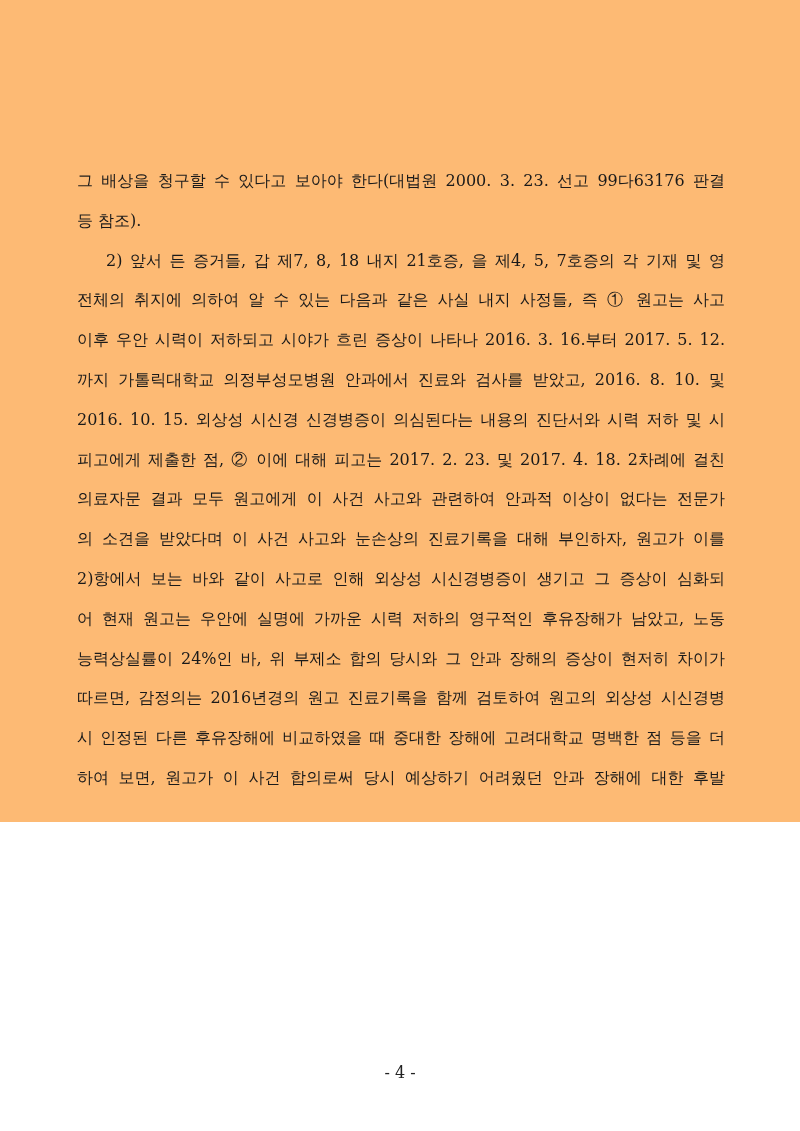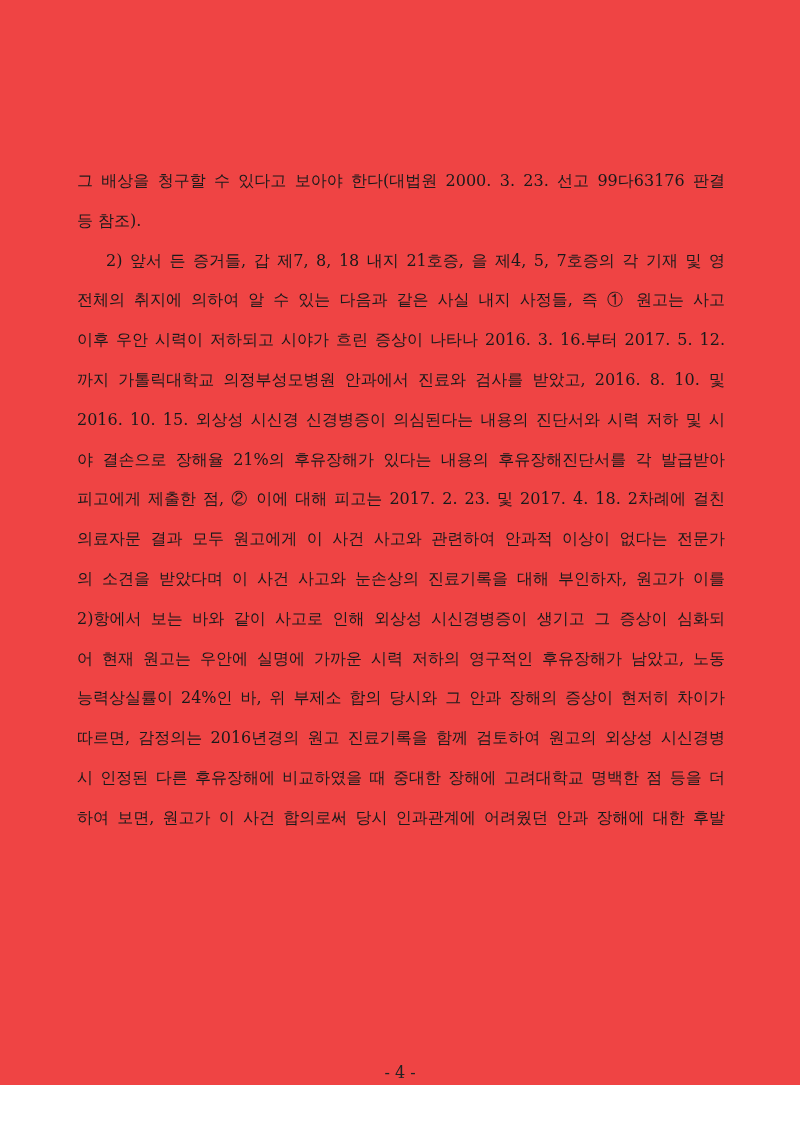--- a/index.html
+++ b/index.html
@@ -1,17 +1,17 @@
 <!DOCTYPE html>
 <html><head>
 <meta charset="utf-8">
 <style>
   html, body { margin: 0; padding: 0; background: #ffffff; }
   body { width: 800px; height: 1131px; position: relative; overflow: hidden; }
-  .page { position: absolute; left: 0; top: 0; width: 800px; height: 1085px; background: #ef4444; }
+  .page { position: absolute; left: 0; top: 0; width: 800px; height: 822px; background: #fdba74; }
   .body-text {
     position: absolute; left: 77px; top: 161px; width: 648px;
     font-family: "DejaVu Serif", "Liberation Serif", serif;
     font-size: 16px; color: #1a1a1a;
   }
   .line {
     height: 39.8px; line-height: 39.8px; white-space: nowrap;
     text-align: justify; text-align-last: justify; display: block;
   }
   .line.last { text-align-last: left; }
@@ -26,25 +26,24 @@
 
 <div class="page">
   <div class="body-text">
     <div class="line">그 배상을 청구할 수 있다고 보아야 한다(대법원 2000. 3. 23. 선고 99다63176 판결</div>
     <div class="line last">등 참조).</div>
     <div class="line indent">2) 앞서 든 증거들, 갑 제7, 8, 18 내지 21호증, 을 제4, 5, 7호증의 각 기재 및 영</div>
     <div class="line">전체의 취지에 의하여 알 수 있는 다음과 같은 사실 내지 사정들, 즉 ① 원고는 사고</div>
     <div class="line">이후 우안 시력이 저하되고 시야가 흐린 증상이 나타나 2016. 3. 16.부터 2017. 5. 12.</div>
     <div class="line">까지 가톨릭대학교 의정부성모병원 안과에서 진료와 검사를 받았고, 2016. 8. 10. 및</div>
     <div class="line">2016. 10. 15. 외상성 시신경 신경병증이 의심된다는 내용의 진단서와 시력 저하 및 시</div>
-    <div class="line">야 결손으로 장해율 21%의 후유장해가 있다는 내용의 후유장해진단서를 각 발급받아</div>
     <div class="line">피고에게 제출한 점, ② 이에 대해 피고는 2017. 2. 23. 및 2017. 4. 18. 2차례에 걸친</div>
     <div class="line">의료자문 결과 모두 원고에게 이 사건 사고와 관련하여 안과적 이상이 없다는 전문가</div>
     <div class="line">의 소견을 받았다며 이 사건 사고와 눈손상의 진료기록을 대해 부인하자, 원고가 이를</div>
     <div class="line">2)항에서 보는 바와 같이 사고로 인해 외상성 시신경병증이 생기고 그 증상이 심화되</div>
     <div class="line">어 현재 원고는 우안에 실명에 가까운 시력 저하의 영구적인 후유장해가 남았고, 노동</div>
     <div class="line">능력상실률이 24%인 바, 위 부제소 합의 당시와 그 안과 장해의 증상이 현저히 차이가</div>
     <div class="line">따르면, 감정의는 2016년경의 원고 진료기록을 함께 검토하여 원고의 외상성 시신경병</div>
     <div class="line">시 인정된 다른 후유장해에 비교하였을 때 중대한 장해에 고려대학교 명백한 점 등을 더</div>
-    <div class="line">하여 보면, 원고가 이 사건 합의로써 당시 인과관계에 어려웠던 안과 장해에 대한 후발</div>
+    <div class="line">하여 보면, 원고가 이 사건 합의로써 당시 예상하기 어려웠던 안과 장해에 대한 후발</div>
   </div>
   <div class="page-number">- 4 -</div>
 </div>
 
 </body></html>

